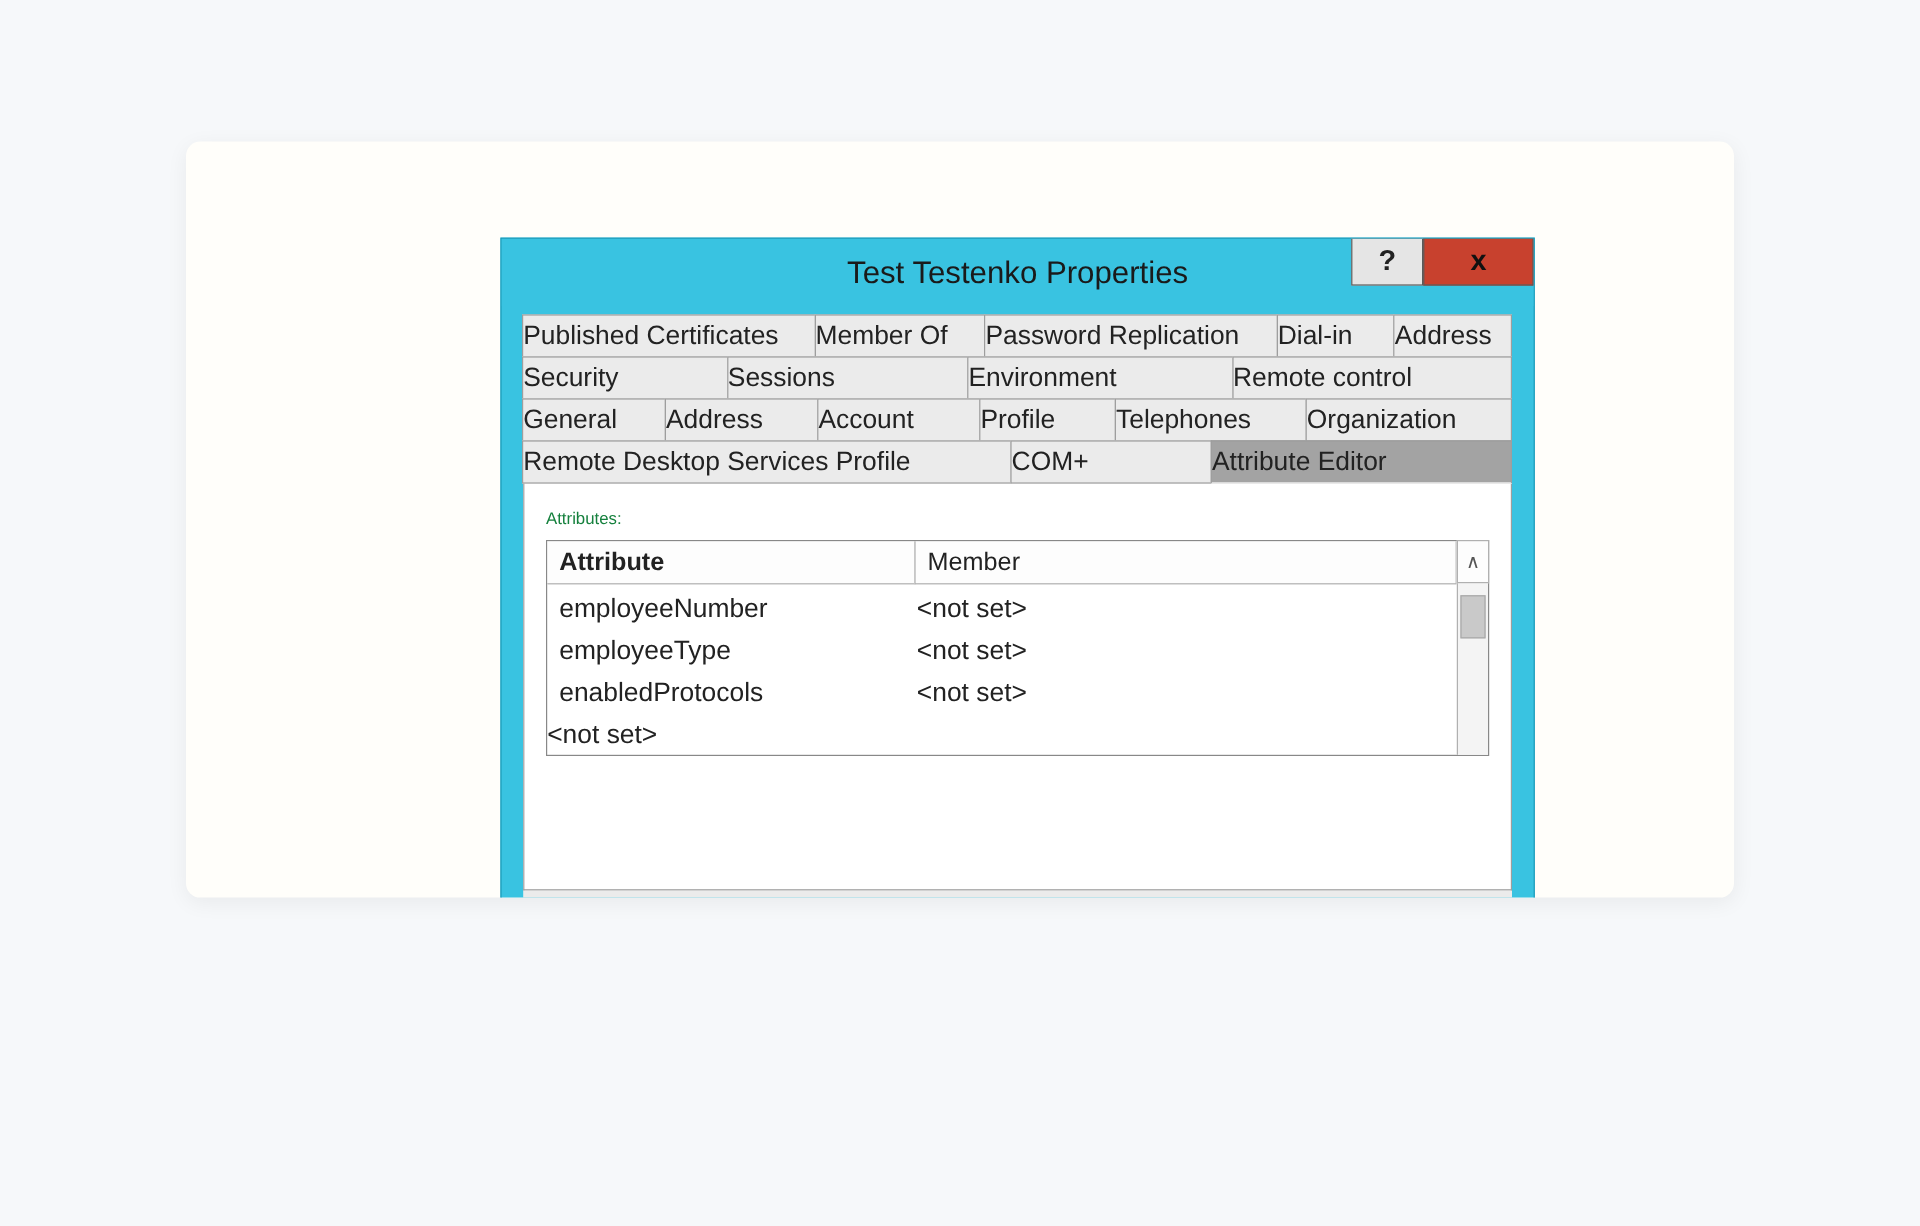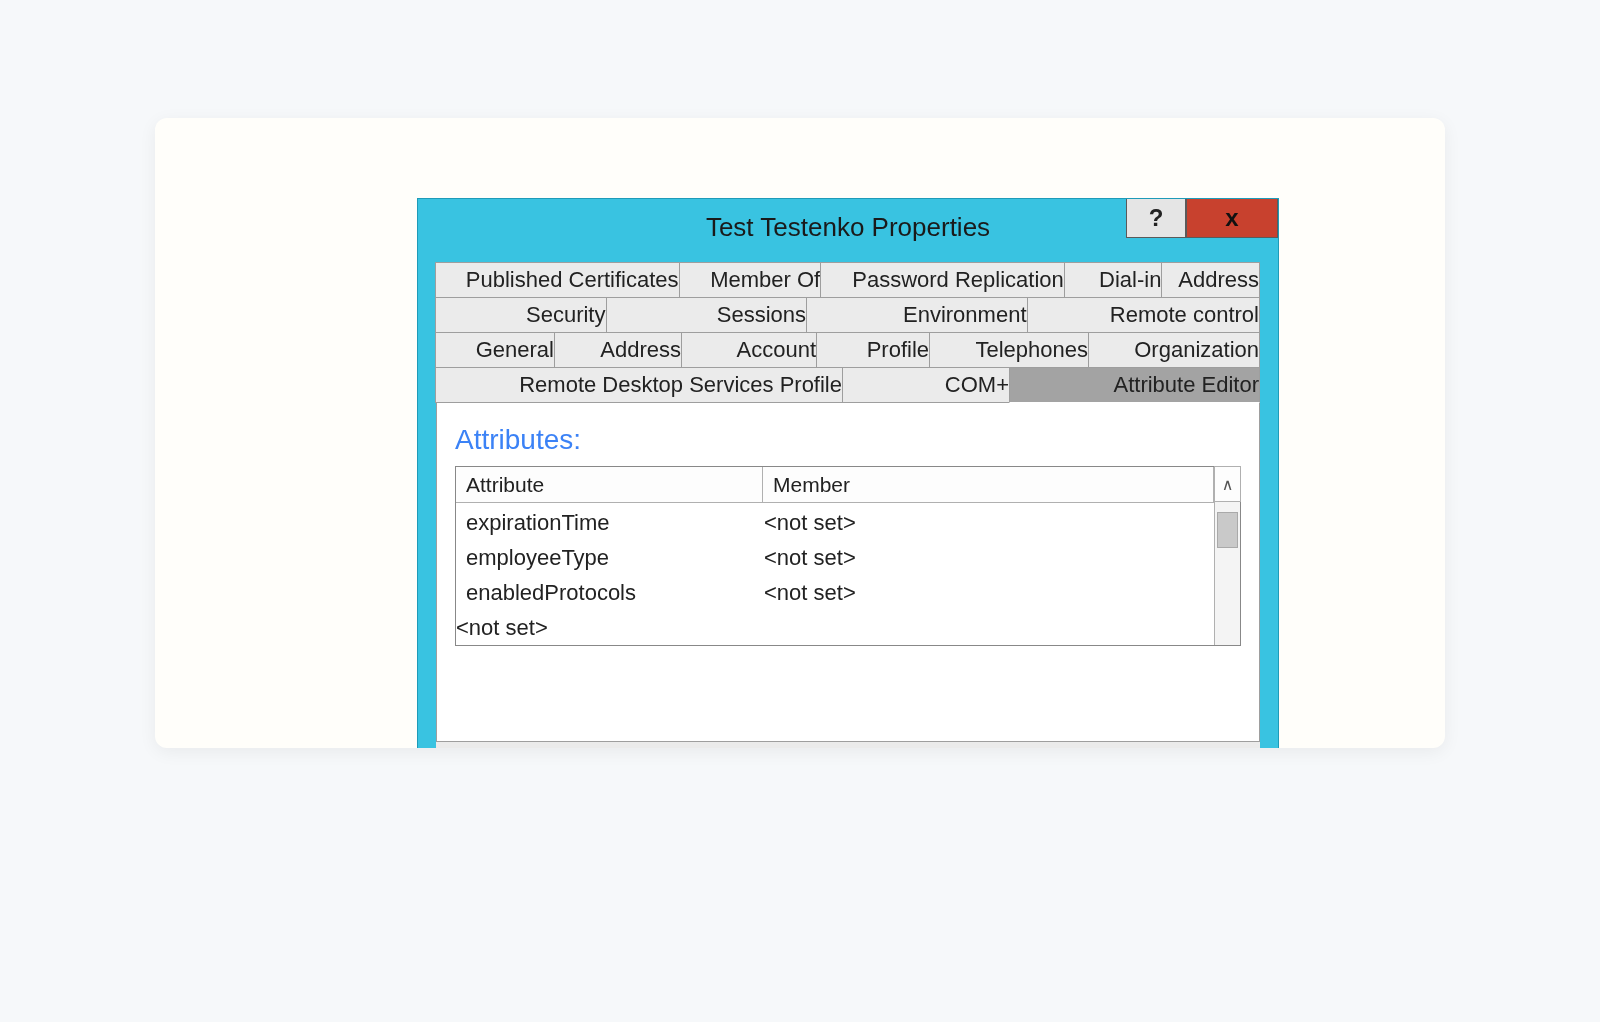--- a/index.html
+++ b/index.html
@@ -86,21 +86,21 @@
     display: flex;
     flex-wrap: nowrap;
     width: 100%;
   }
   .tab {
     background: #ebebeb;
     border: 1px solid #9e9e9e;
     padding: 4px 0;
     font-size: 22px;
     color: #222;
-    text-align: right;
+    text-align: left;
     cursor: pointer;
     margin-top: -1px;
     margin-left: -1px;
     flex-grow: 1;
   }
   .tab.active {
     background: #a3a3a3;
     border-bottom: 1px solid #ffffff;
     position: relative;
     z-index: 2;
@@ -108,22 +108,22 @@
   .tab-content {
     background: #ffffff;
     border-left: 1px solid #9e9e9e;
     border-right: 1px solid #9e9e9e;
     border-bottom: 1px solid #9e9e9e;
     margin-top: -1px;
     padding: 22px 18px 0 18px;
     height: 340px;
   }
   .attributes-label {
-    font-size: 28px;
-    color: #3b82f6;
+    font-size: 14px;
+    color: #15803d;
     margin-bottom: 10px;
   }
   .attr-table-wrap {
     border: 1px solid #888;
     display: flex;
     height: 180px;
     background: #fff;
   }
   .attr-list {
     flex: 1;
@@ -136,21 +136,21 @@
   .attr-header-cell {
     border: 1px solid #b0b0b0;
     background: #fdfdfd;
     font-size: 21px;
     color: #222;
     display: flex;
     align-items: center;
     padding-left: 10px;
     margin: -1px 0 0 -1px;
   }
-  .attr-col-name { width: 308px; }
+  .attr-col-name { width: 308px; font-weight: bold; }
   .attr-col-val { flex: 1; }
   .attr-rows { padding-top: 2px; }
   .attr-row {
     display: flex;
     font-size: 22px;
     color: #222;
     height: 35px;
     align-items: center;
   }
   .attr-row .cell-name { width: 308px; padding-left: 10px; }
@@ -230,21 +230,21 @@
         <div class="attributes-label">Attributes:</div>
 
         <div class="attr-table-wrap">
           <div class="attr-list">
             <div class="attr-header">
               <div class="attr-header-cell attr-col-name">Attribute</div>
               <div class="attr-header-cell attr-col-val">Member</div>
             </div>
             <div class="attr-rows">
               <div class="attr-row">
-                <div class="cell-name">expirationTime</div>
+                <div class="cell-name">employeeNumber</div>
                 <div>&lt;not set&gt;</div>
               </div>
               <div class="attr-row">
                 <div class="cell-name">employeeType</div>
                 <div>&lt;not set&gt;</div>
               </div>
               <div class="attr-row">
                 <div class="cell-name">enabledProtocols</div>
                 <div>&lt;not set&gt;</div>
               </div>

